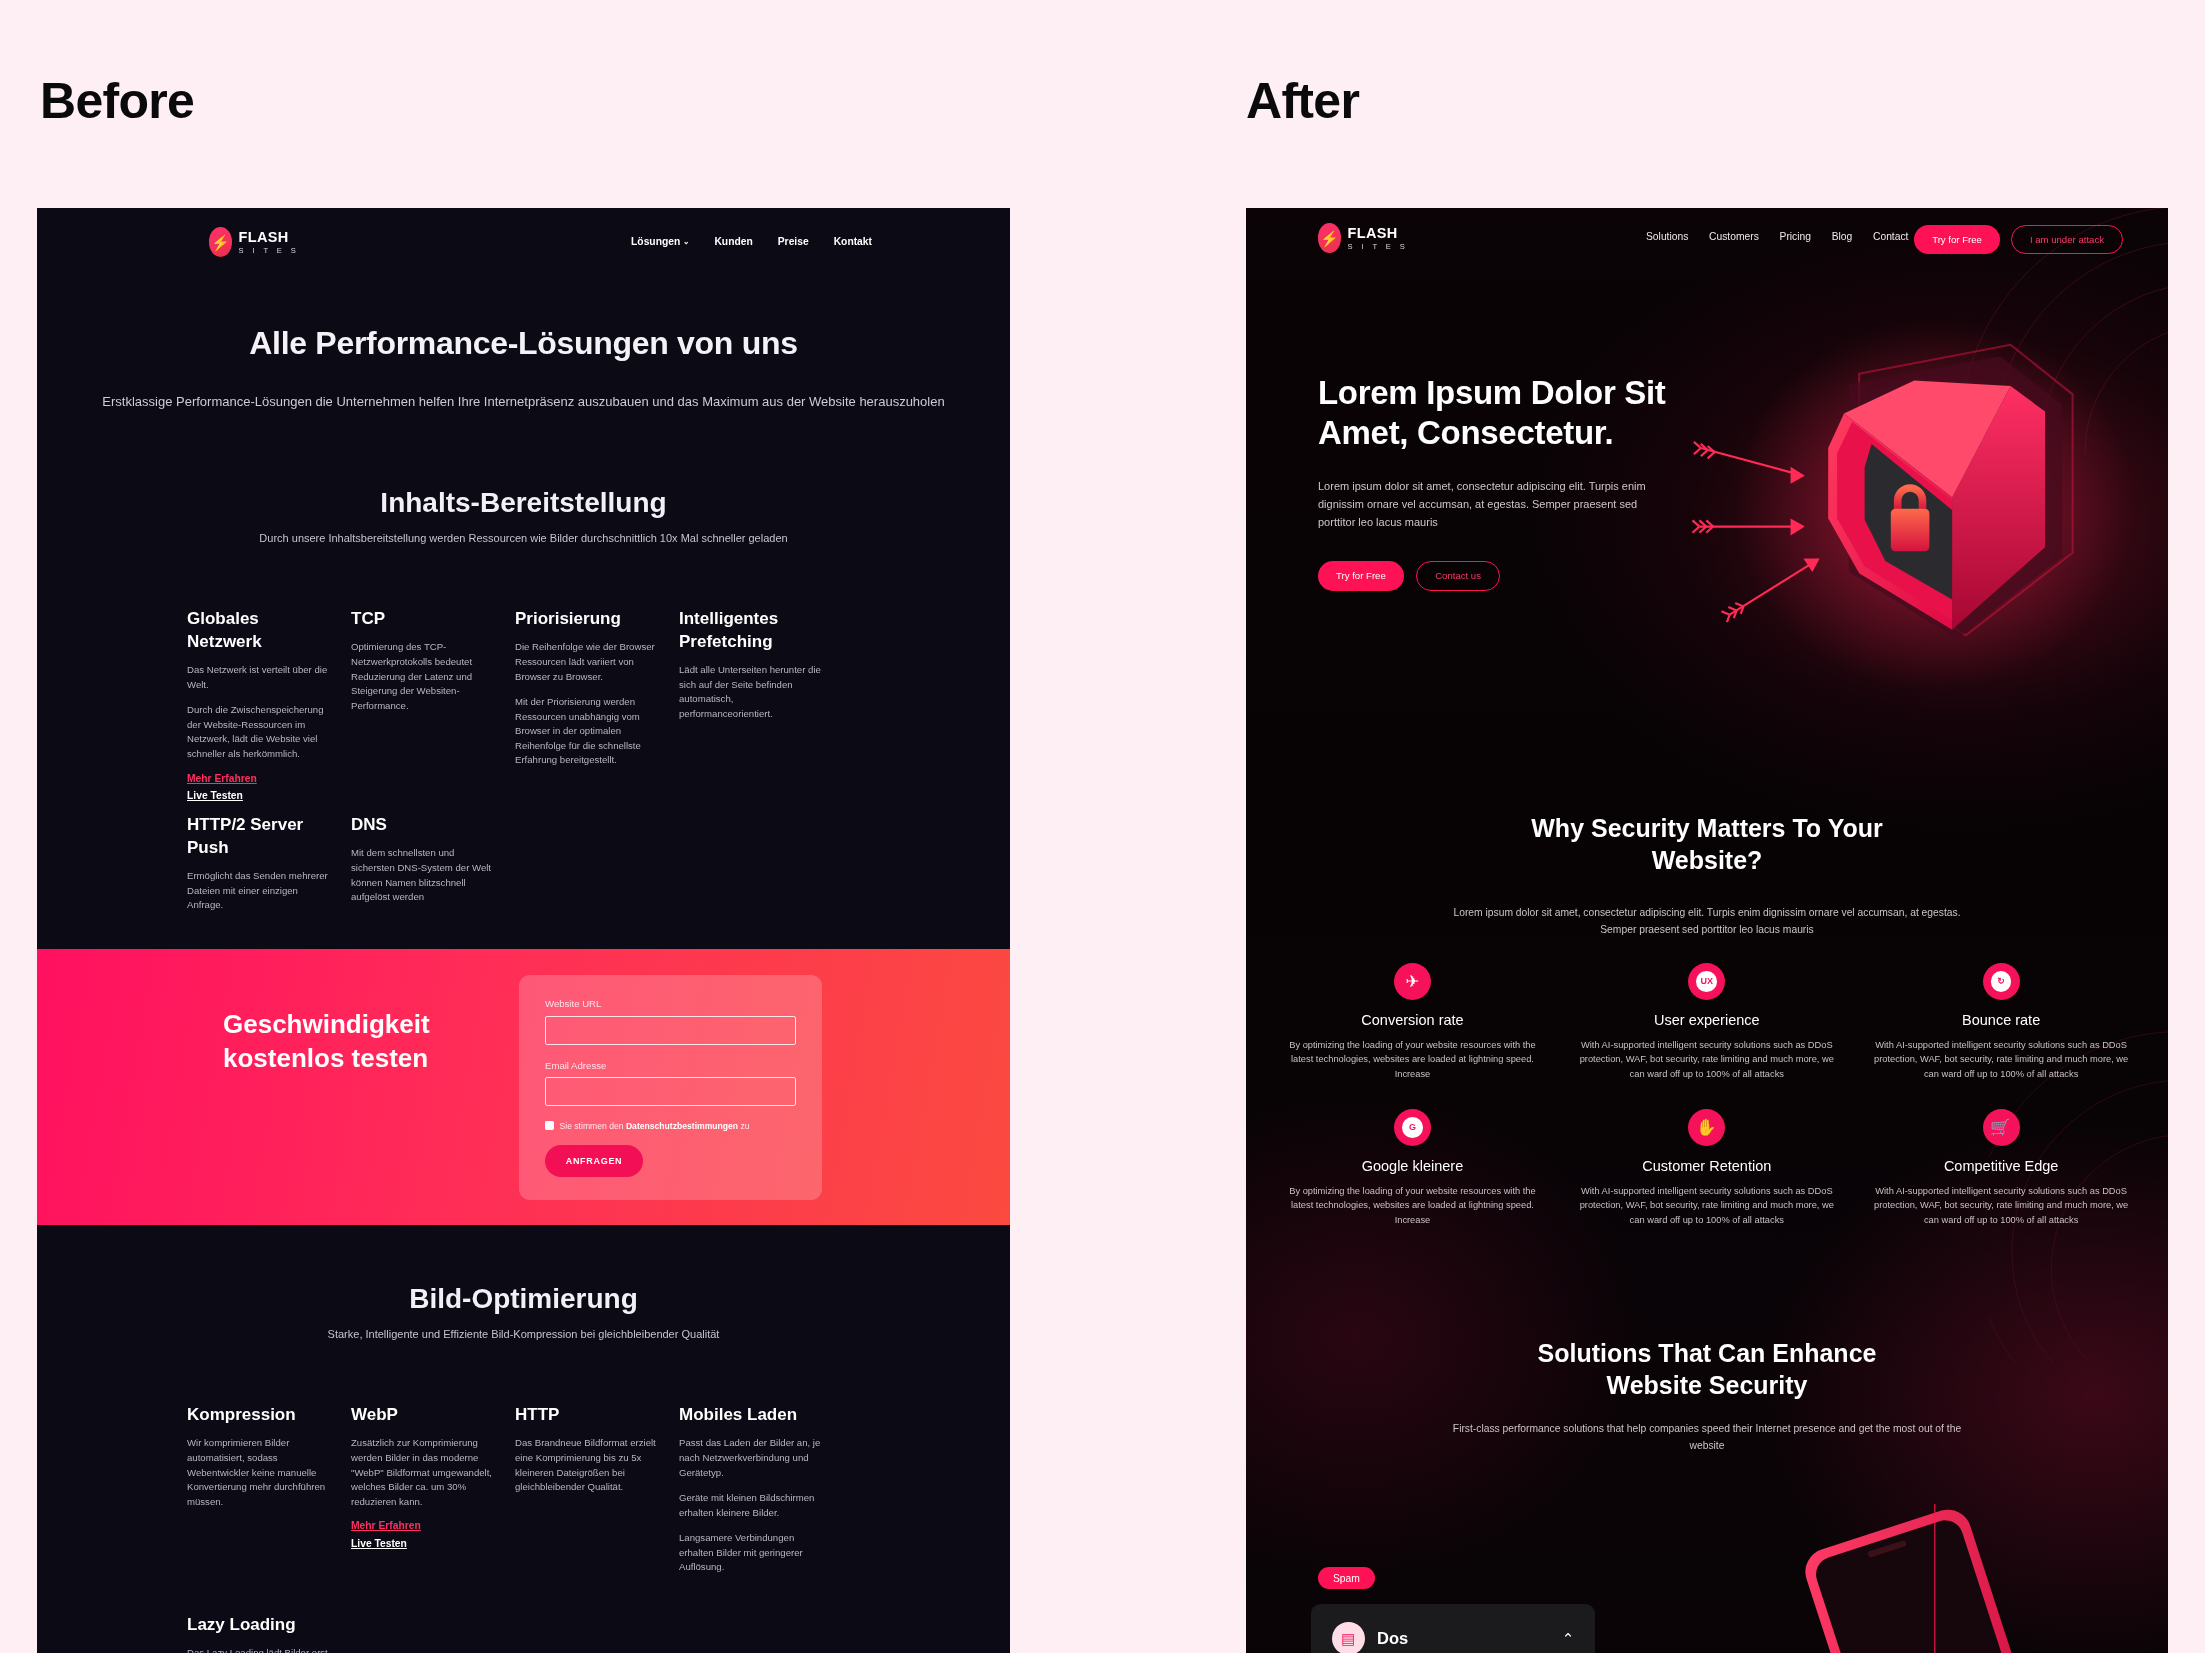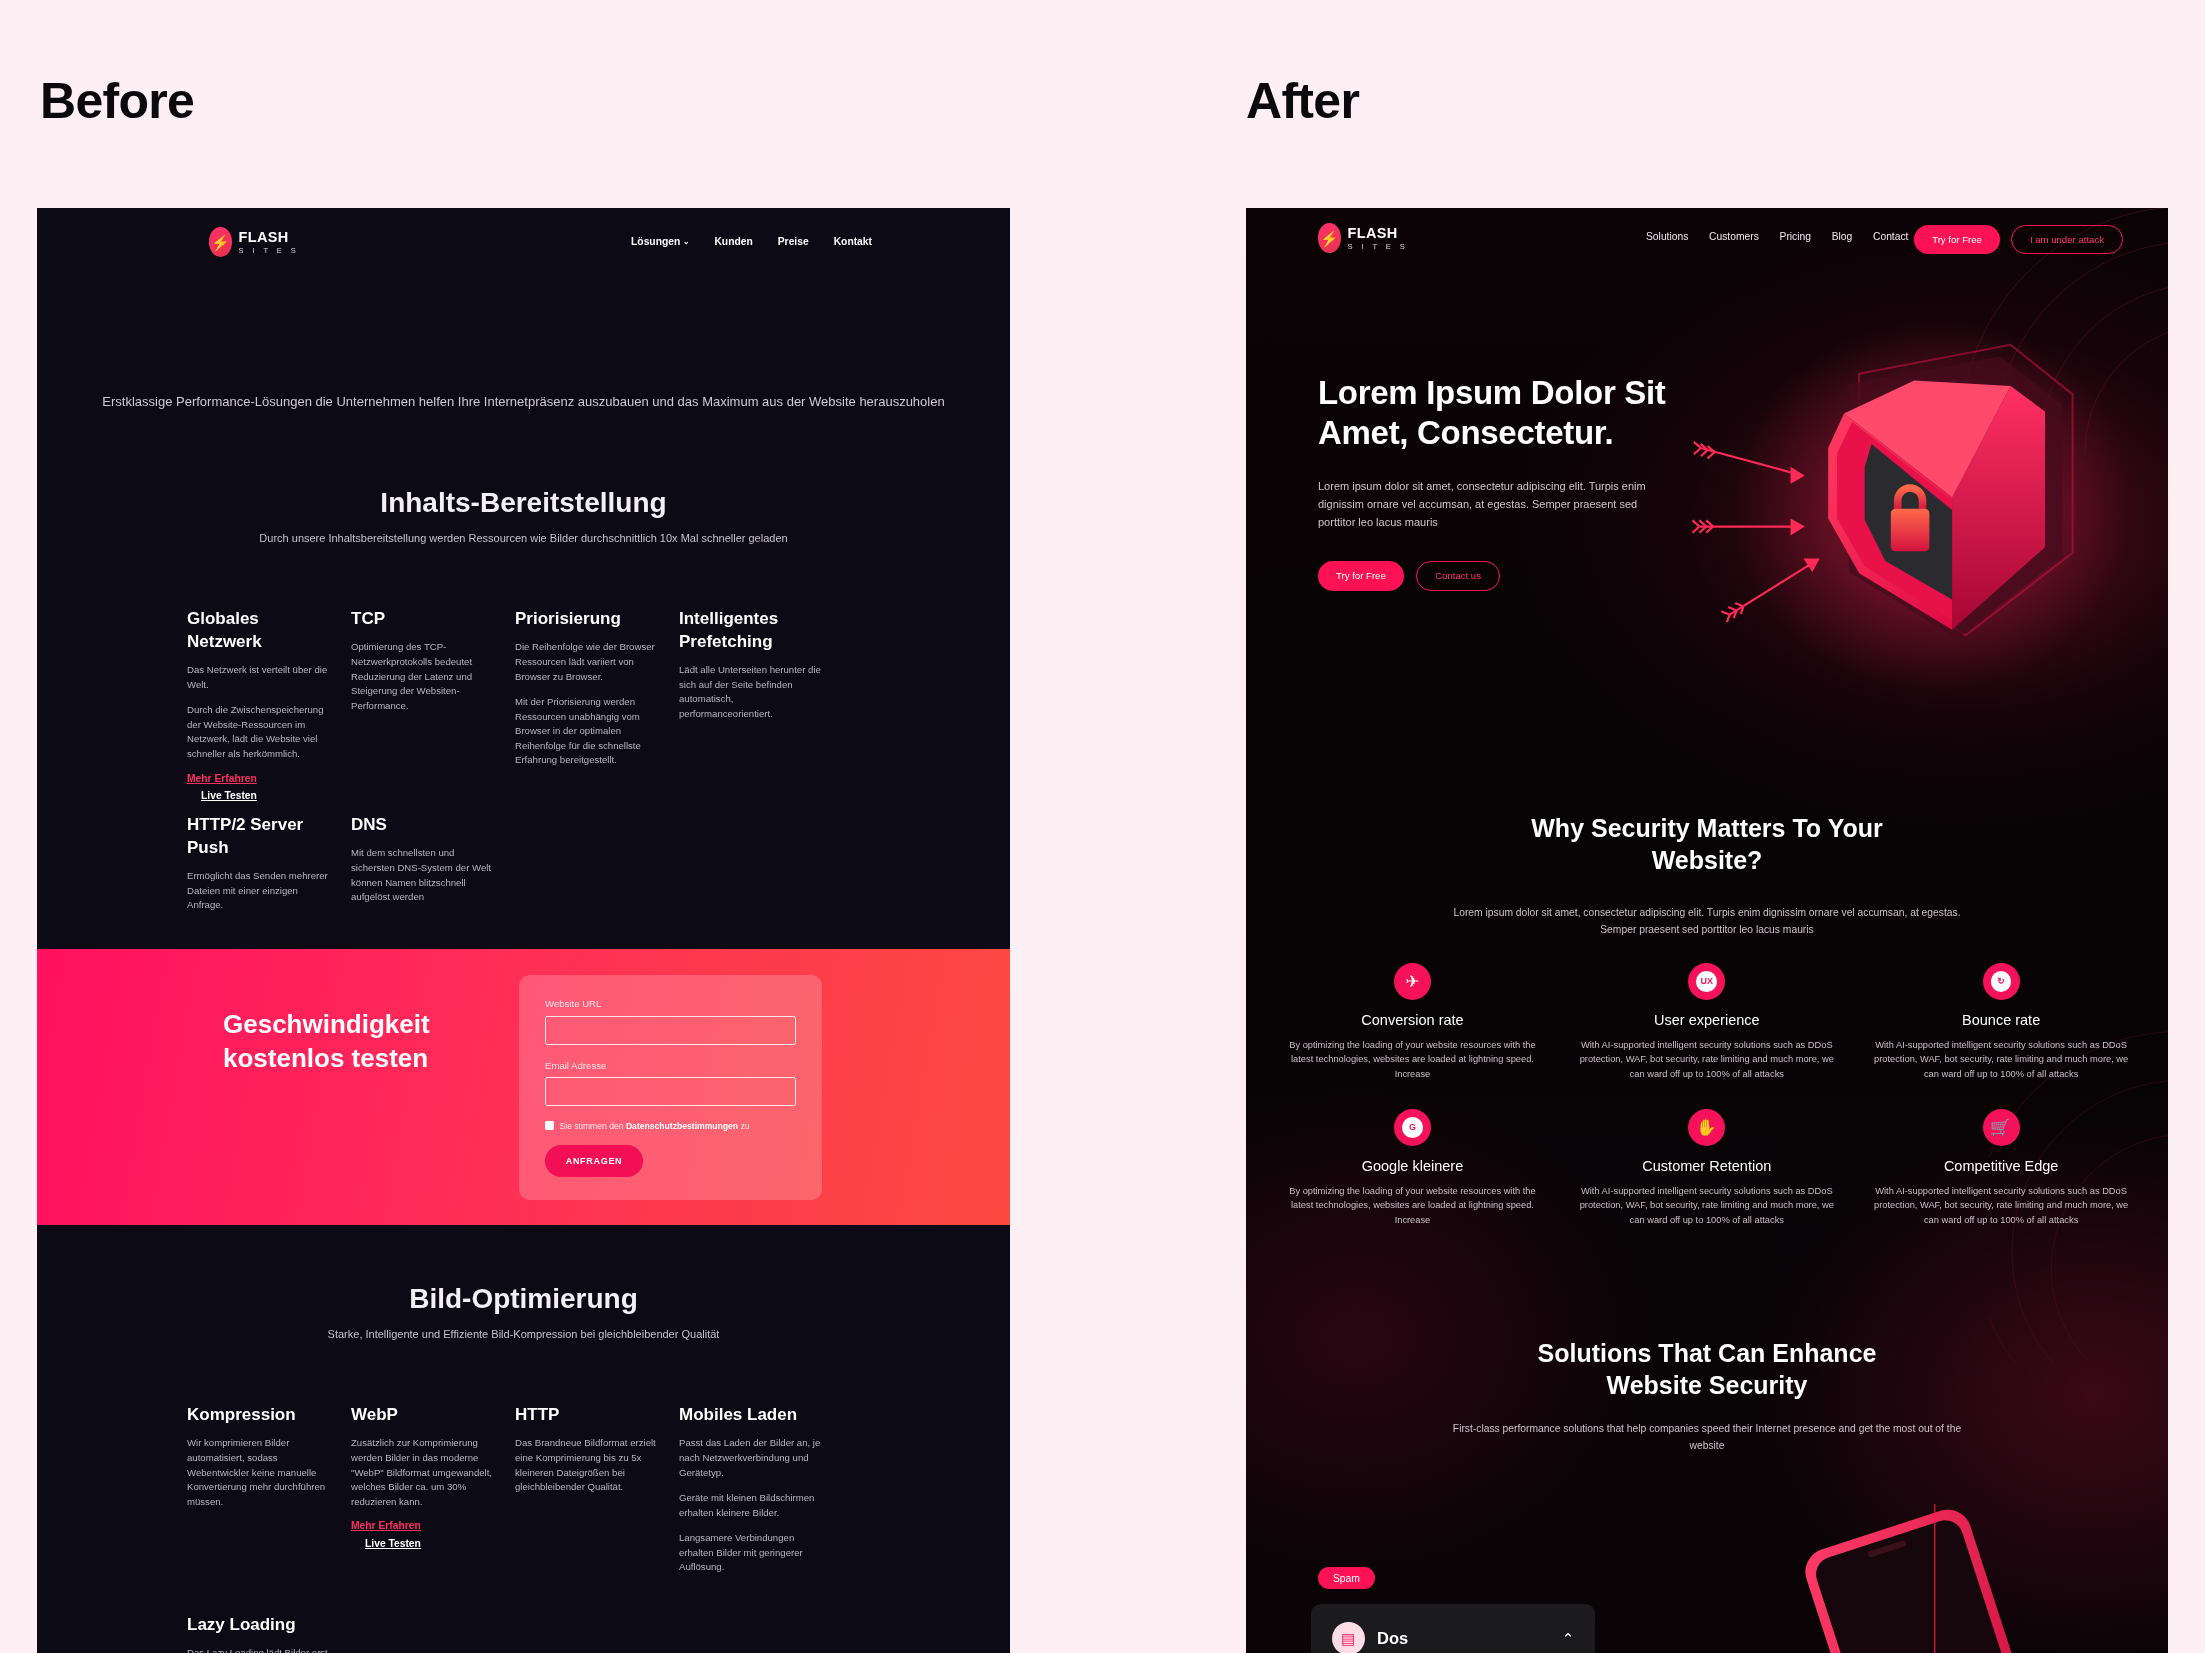--- a/index.html
+++ b/index.html
@@ -87,21 +87,21 @@
   .bf-col-body {
     color: #b9b5c4; font-size: 9.6px; line-height: 1.52; font-weight: 400;
   }
   .bf-col-body p { margin-bottom: 11px; }
   .bf-link-pink {
     color: #ff2e63; font-size: 10.3px; font-weight: 700;
     text-decoration: underline; display: block; margin-top: 4.1px;
   }
   .bf-link-white {
     color: #ffffff; font-size: 10.3px; font-weight: 700;
-    text-decoration: underline; display: block; margin-top: 6.9px; margin-left: 14px;
+    text-decoration: underline; display: block; margin-top: 6.9px;
   }
 
   
   .bf-cta {
     position: absolute; left: 0; width: 100%;
     background: linear-gradient(100deg, #ff1060 0%, #ff2d57 45%, #fb4a40 100%);
   }
   .bf-cta-title {
     position: absolute; color: #ffffff; font-size: 26px; font-weight: 700;
     line-height: 1.3;
@@ -233,20 +233,21 @@
         <a class="bf-menu-item">
           <span>Lösungen</span>
           <span class="caret">⌄</span>
         </a>
         <a class="bf-menu-item">Kunden</a>
         <a class="bf-menu-item">Preise</a>
         <a class="bf-menu-item">Kontakt</a>
       </div>
     </div>
 
+    <h1 class="bf-h1" style="top:117px;">Alle Performance-Lösungen von uns</h1>
     <div class="bf-sub" style="top:186px;padding:0 27.6px;">Erstklassige Performance-Lösungen die Unternehmen helfen Ihre Internetpräsenz auszubauen und das Maximum aus der Website herauszuholen</div>
 
     <h2 class="bf-h2" style="top:279px;">Inhalts-Bereitstellung</h2>
     <div class="bf-h2sub" style="top:324px;padding:0 55px;">Durch unsere Inhaltsbereitstellung werden Ressourcen wie Bilder durchschnittlich 10x Mal schneller geladen</div>
 
     <div class="bf-grid" id="bf-s1-row1" style="left:150px;top:400px;width:758px;">
         <div class="bf-col" style="width: 164px;">
           <div class="bf-col-title">Globales Netzwerk</div>
           <div class="bf-col-body">
             <p>Das Netzwerk ist verteilt über die Welt.</p>

